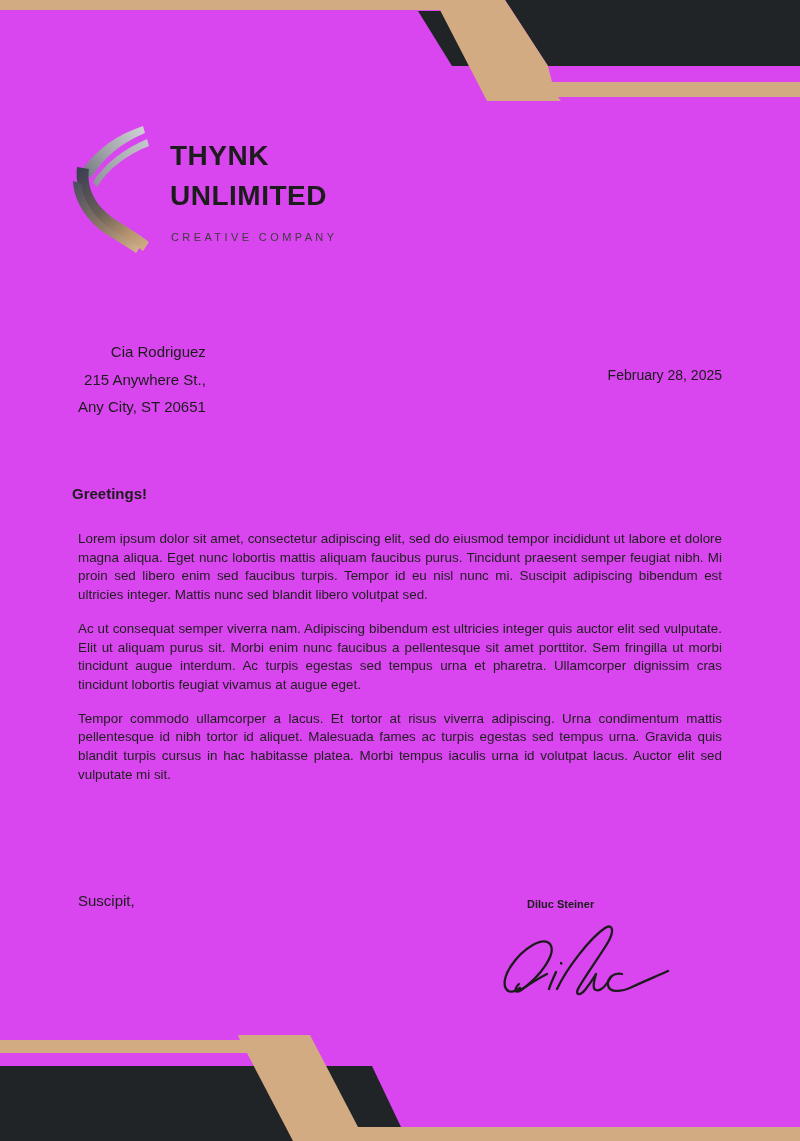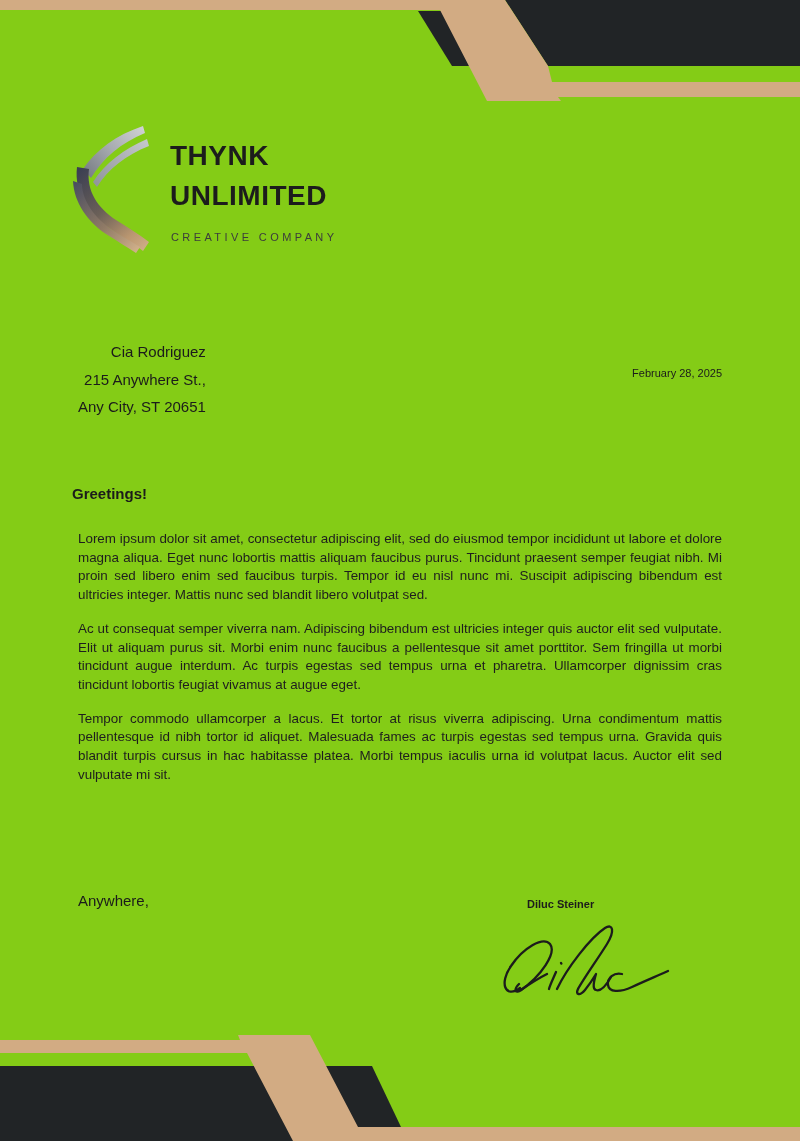--- a/index.html
+++ b/index.html
@@ -1,36 +1,36 @@
 <!DOCTYPE html>
 <html><head>
 <meta charset="utf-8">
 <style>
   html,body{margin:0;padding:0;background:#e8e8e8;}
   .page{
     position:relative;width:800px;height:1141px;margin:0 auto;
-    background:#84cc16;overflow:hidden;
+    background:#d946ef;overflow:hidden;
     font-family:"Liberation Sans","DejaVu Sans",sans-serif;
     color:#1e1e1e;
   }
   .abs{position:absolute;}
   svg{display:block;}
   
   .logo-title{
     left:170px;top:136px;
     font-size:28px;font-weight:bold;letter-spacing:.5px;line-height:40px;
     color:#1c1c1c;white-space:pre-line;
   }
   .logo-tagline{
     left:171px;top:231px;
     font-size:11px;letter-spacing:3.4px;color:#3c3c3c;font-weight:500;
   }
   
   .recipient{left:78px;top:338px;font-size:15px;line-height:27.5px;font-weight:500;color:#1b1b1b;text-align:right;}
-  .date{right:78px;top:367px;font-size:11px;font-weight:500;color:#1b1b1b;}
+  .date{right:78px;top:367px;font-size:14px;font-weight:500;color:#1b1b1b;}
   
   .greeting{left:72px;top:485px;font-size:15px;font-weight:bold;color:#1b1b1b;}
   .body-text{left:78px;top:530px;width:644px;}
   .body-text p{
     margin:0 0 15px 0;font-size:13.4px;line-height:18.7px;
     text-align:justify;color:#1e1e1e;
   }
   .closing{left:78px;top:892px;font-size:15px;font-weight:500;color:#1b1b1b;}
   .signer{left:527px;top:898px;font-size:11px;font-weight:600;color:#1c1c1c;}
 </style>
@@ -87,21 +87,21 @@
   <div class="abs date">February 28, 2025</div>
 
   <div class="abs greeting">Greetings!</div>
 
   <div class="abs body-text">
     <p>Lorem ipsum dolor sit amet, consectetur adipiscing elit, sed do eiusmod tempor incididunt ut labore et dolore magna aliqua. Eget nunc lobortis mattis aliquam faucibus purus. Tincidunt praesent semper feugiat nibh. Mi proin sed libero enim sed faucibus turpis. Tempor id eu nisl nunc mi. Suscipit adipiscing bibendum est ultricies integer. Mattis nunc sed blandit libero volutpat sed.</p>
     <p>Ac ut consequat semper viverra nam. Adipiscing bibendum est ultricies integer quis auctor elit sed vulputate. Elit ut aliquam purus sit. Morbi enim nunc faucibus a pellentesque sit amet porttitor. Sem fringilla ut morbi tincidunt augue interdum. Ac turpis egestas sed tempus urna et pharetra. Ullamcorper dignissim cras tincidunt lobortis feugiat vivamus at augue eget.</p>
     <p>Tempor commodo ullamcorper a lacus. Et tortor at risus viverra adipiscing. Urna condimentum mattis pellentesque id nibh tortor id aliquet. Malesuada fames ac turpis egestas sed tempus urna. Gravida quis blandit turpis cursus in hac habitasse platea. Morbi tempus iaculis urna id volutpat lacus. Auctor elit sed vulputate mi sit.</p>
   </div>
 
-  <div class="abs closing">Anywhere,</div>
+  <div class="abs closing">Suscipit,</div>
   <div class="abs signer">Diluc Steiner</div>
 
   <svg class="abs" style="left:493px;top:920px;" width="185" height="85" viewBox="493 920 185 85">
     <g fill="none" stroke="#1c1c1c" stroke-width="2.3" stroke-linecap="round" stroke-linejoin="round">
       <path d="M520,988 C505,999 499,983 511,966 C523,948 543,936 550,944 C557,953 541,976 521,990 C516,994 513,990 519,984"></path>
       <path d="M521,990 C531,983 539,978 547,974"></path>
       <path d="M556,972 C553,979 550,985 549,989"></path>
       <path d="M561,963 L561.4,963.6"></path>
       <path d="M557,989 C567,968 590,938 605,928 C613,923 615,931 607,944 C597,960 584,978 578,989"></path>
       <path d="M578,989 C575,995 580,996 585,990 C589,985 593,979 596,974 C594,981 592,989 596,990 C601,992 607,984 611,977"></path>

